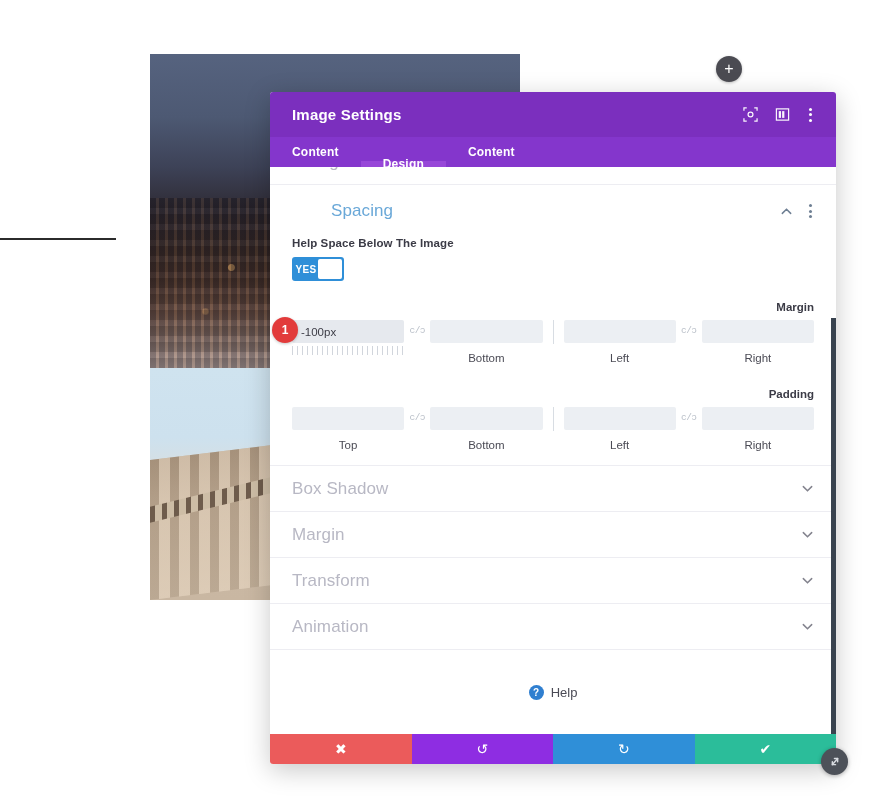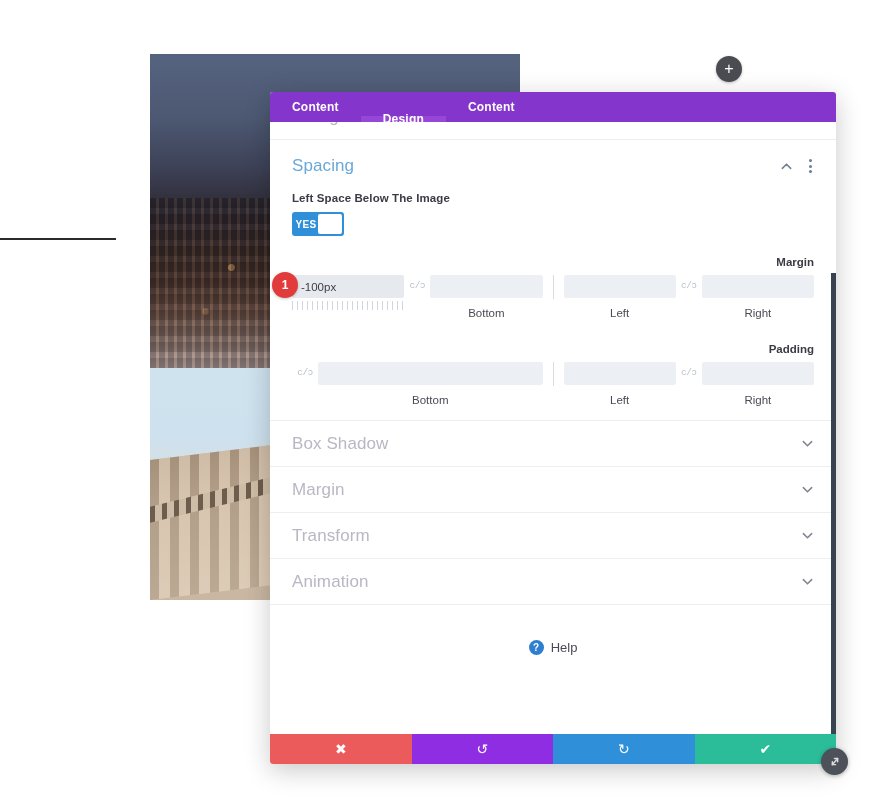--- a/index.html
+++ b/index.html
@@ -113,21 +113,21 @@
   .chev{width:13px;height:13px;color:#5a5a68;opacity:.75;}
 
   
   .sizing-clip{height:17px;overflow:hidden;position:relative;border-bottom:1px solid #ededf2;}
   .sizing-clip .inner{height:45px;margin-top:-28px;display:flex;align-items:center;
     justify-content:space-between;padding:0 22px;}
 
   
   .spacing-open{border-bottom:1px solid #ededf2;padding-bottom:14px;}
   .spacing-head{
-    display:flex;align-items:center;padding:0 22px;height:52px;
+    display:flex;align-items:center;padding:0 22px;height:52px;margin-left:39px;
   }
   .spacing-head .section-title{color:#6aa8d8;font-size:17px;}
   .spacing-head-icons{margin-left:auto;display:flex;align-items:center;gap:14px;}
   .chev-up{width:13px;height:13px;color:#6e7f93;}
 
   .field-label{
     font-size:11.5px;color:#3b3b46;font-weight:700;padding:0 22px;
     margin-bottom:8px;letter-spacing:.1px;
   }
   .toggle-wrap{padding:0 22px;margin-bottom:20px;}
@@ -227,20 +227,39 @@
     </div>
   </div>
 
   <div class="add-btn">
     <span>+</span>
   </div>
 </div>
 
 <div class="modal">
 
+  <div class="modal-header">
+    <div class="modal-title">Image Settings</div>
+    <div class="header-icons">
+      <svg class="hicon" viewBox="0 0 16 16">
+        <path d="M1 4V1h3M12 1h3v3M15 12v3h-3M4 15H1v-3" fill="none" stroke="#fff" stroke-width="1.3"></path>
+        <circle cx="8" cy="8" r="2.6" fill="none" stroke="#fff" stroke-width="1.3"></circle>
+      </svg>
+      <svg class="hicon" viewBox="0 0 16 16">
+        <rect x="1.5" y="2" width="13" height="12" fill="none" stroke="#fff" stroke-width="1.3"></rect>
+        <rect x="4" y="4.4" width="2.4" height="7.2" fill="#fff"></rect>
+        <rect x="7.6" y="4.4" width="2.4" height="7.2" fill="#fff"></rect>
+      </svg>
+      <span class="dots">
+          <i></i>
+          <i></i>
+          <i></i>
+        </span>
+    </div>
+  </div>
 
   <div class="modal-tabs">
     <div class="tab">Content</div>
     <div class="tab active">Design</div>
     <div class="tab">Content</div>
   </div>
 
   <div class="modal-body">
 
     <div class="sizing-clip">
@@ -260,21 +279,21 @@
             <path d="M2.5 9 L7 4.5 L11.5 9" fill="none" stroke="currentColor" stroke-width="1.6" stroke-linecap="round"></path>
           </svg>
           <span class="dots" style="gap:2.5px">
             <i style="background:#6e7f93"></i>
               <i style="background:#6e7f93"></i>
               <i style="background:#6e7f93"></i>
           </span>
         </span>
       </div>
 
-      <div class="field-label">Left Space Below The Image</div>
+      <div class="field-label">Help Space Below The Image</div>
       <div class="toggle-wrap">
         <div class="toggle">
           <span class="lbl">YES</span>
           <span class="knob"></span>
         </div>
       </div>
 
       <div class="group-label">Margin</div>
       <div class="quad" style="margin-bottom:24px;">
         <div class="half">
@@ -300,20 +319,24 @@
           <div class="cell">
             <input class="inp" value="" style="">
             <span class="cell-label">Right</span>
           </div>
         </div>
       </div>
 
       <div class="group-label">Padding</div>
       <div class="quad">
         <div class="half">
+          <div class="cell">
+            <input class="inp" value="" style="">
+            <span class="cell-label">Top</span>
+          </div>
           <span class="linkicon">c/ɔ</span>
           <div class="cell">
             <input class="inp" value="" style="">
             <span class="cell-label">Bottom</span>
           </div>
         </div>
         <div class="divider"></div>
         <div class="half">
           <div class="cell">
             <input class="inp" value="" style="">

